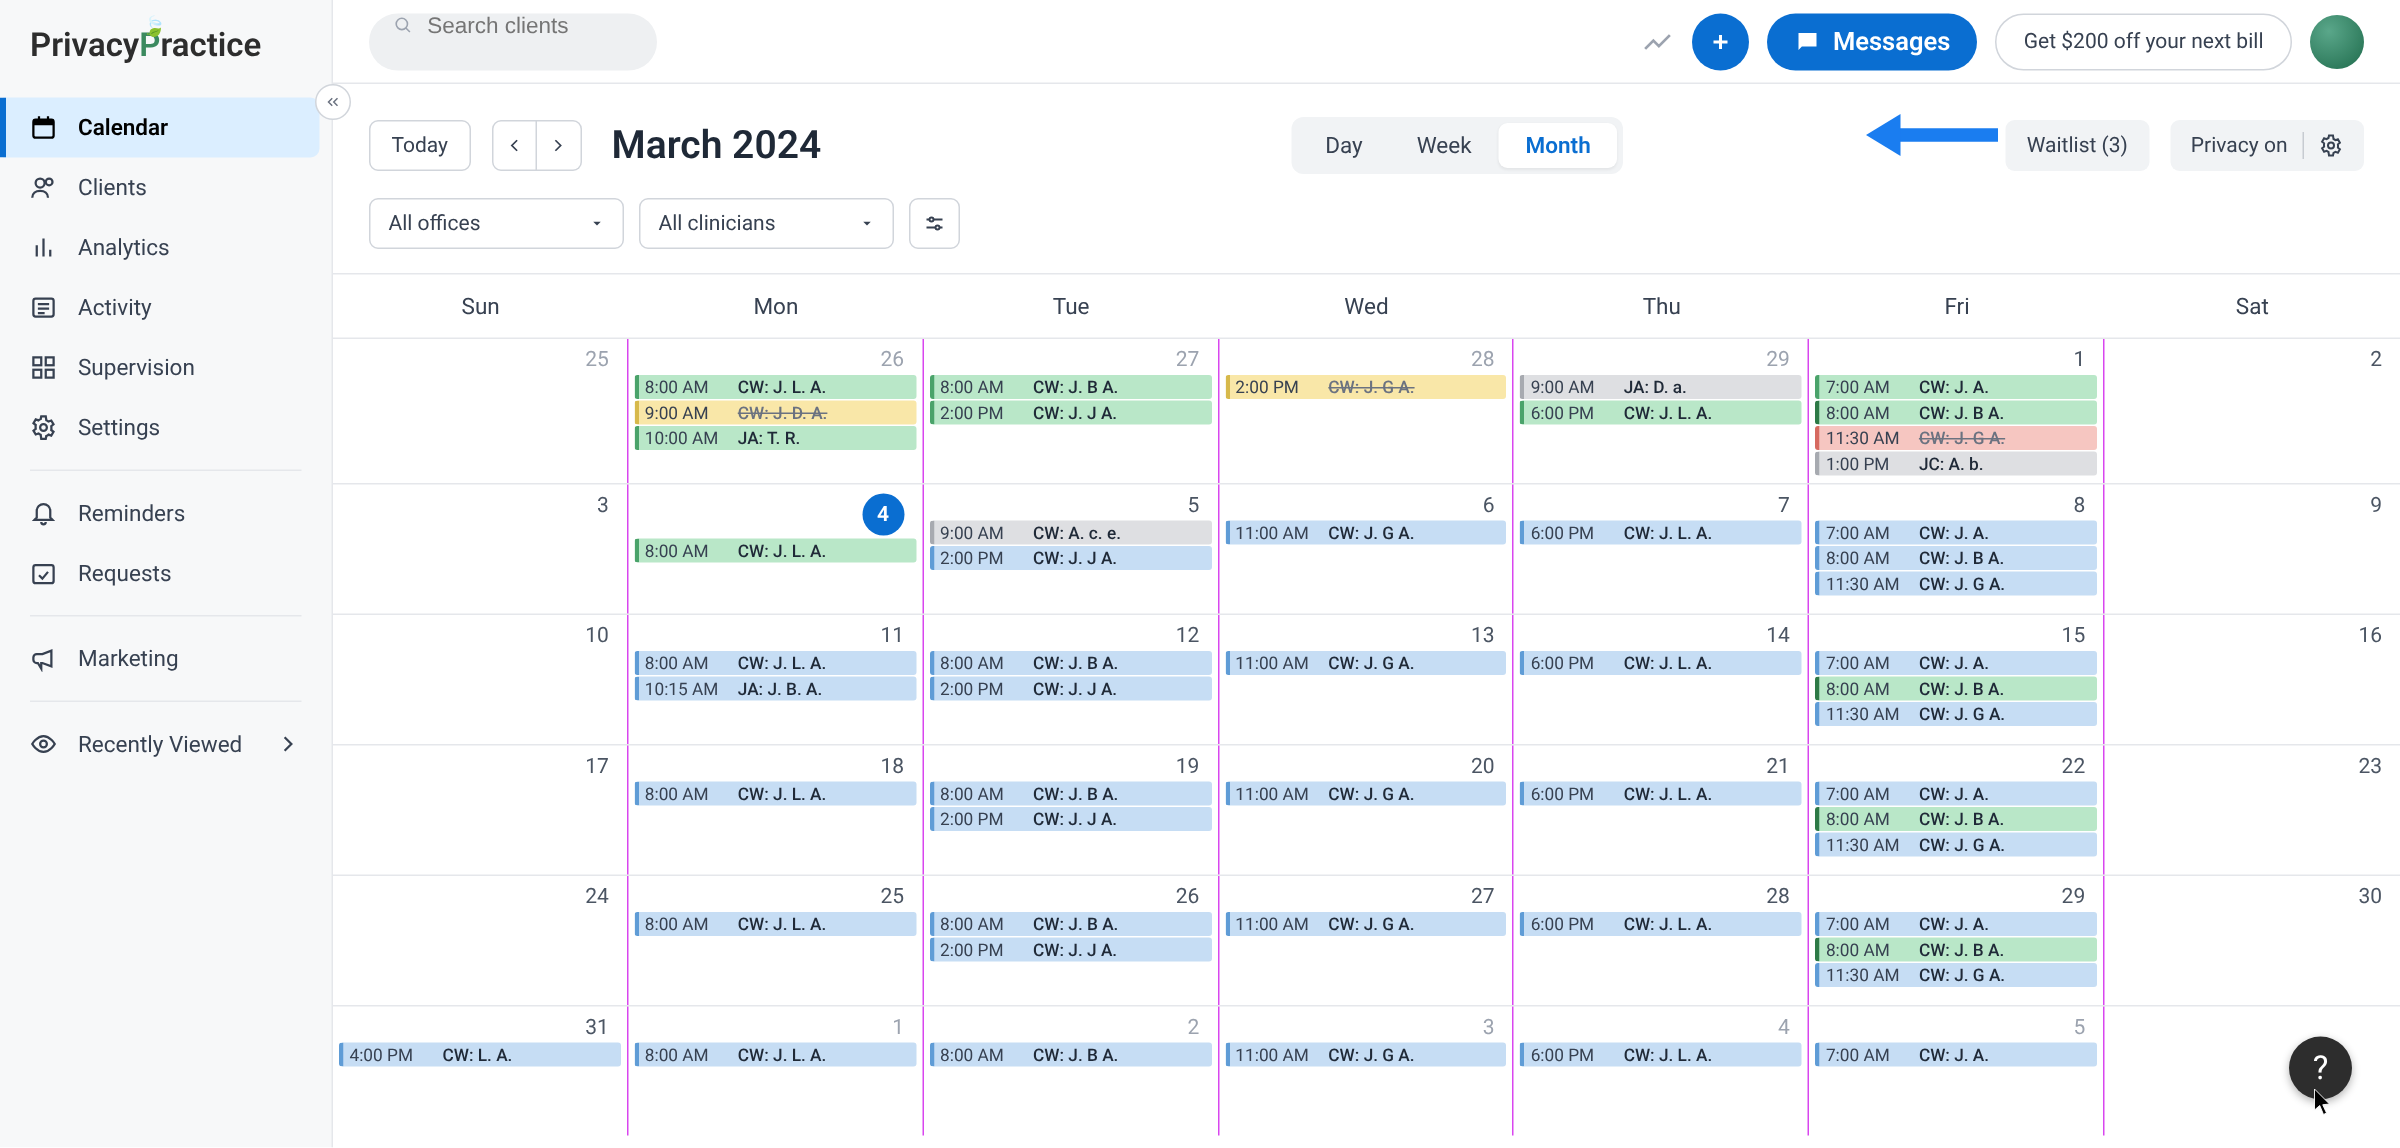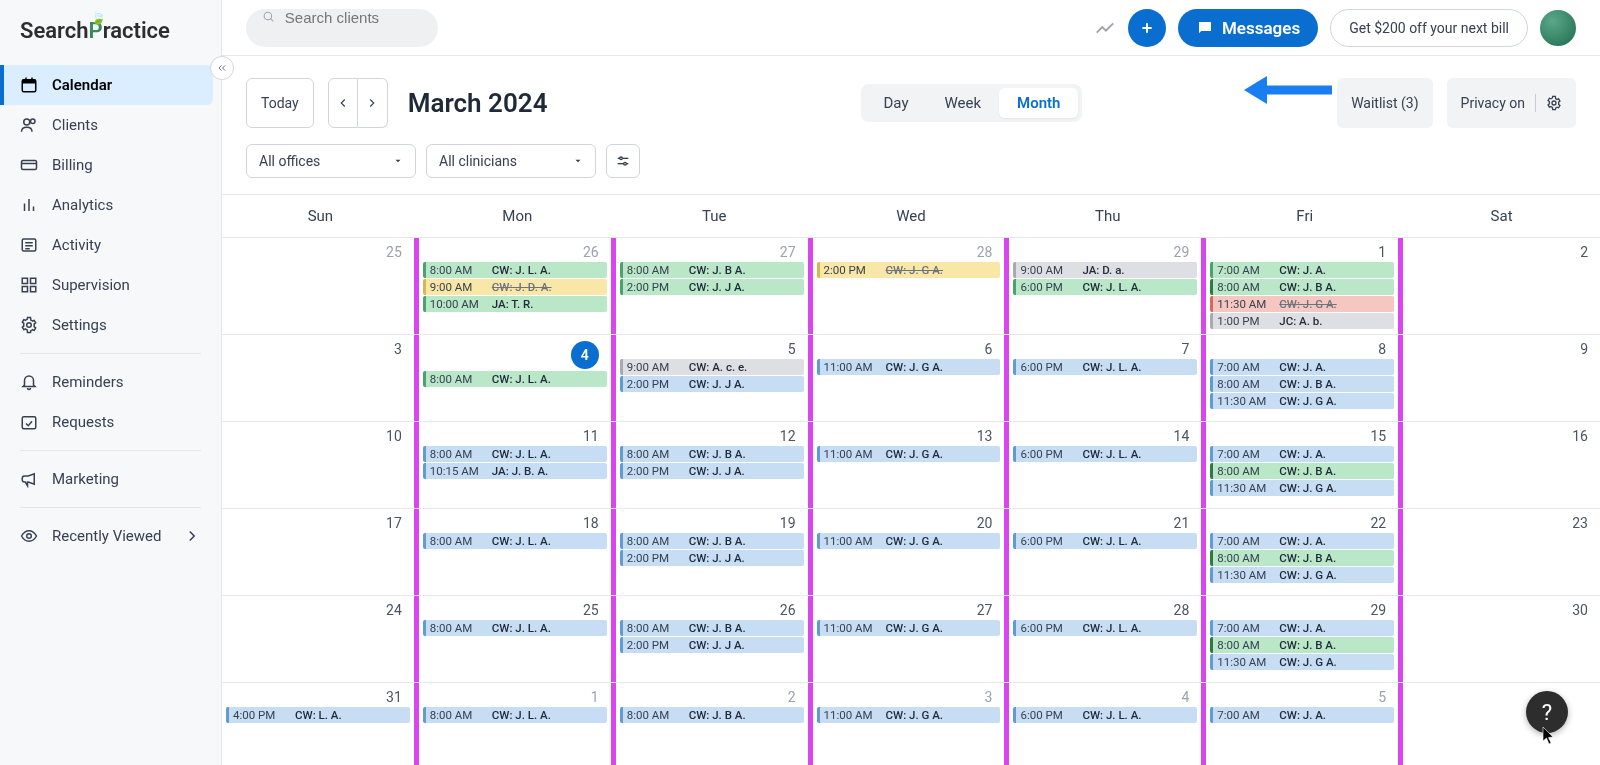--- a/index.html
+++ b/index.html
@@ -18,37 +18,37 @@
   .topbar { height: 55px; display: flex; align-items: center; padding: 0 24px; gap: 12px; }
   .search { display:flex; align-items:flex-start; background:#eef0f2; border-radius: 20px; height: 38px; padding: 0 16px; width: 192px; color:#6b7280; gap:10px;}
   .search input { border:none; background:transparent; outline:none; font-size:15px; width: 100%; color:#374151;}
   .spacer { flex: 1; }
   .btn-circle { width: 38px; height: 38px; border-radius: 50%; display:flex; align-items:center; justify-content:center; cursor:pointer; }
   .btn-blue { background:#0a6ed1; color:#fff; border-radius: 20px; height: 38px; padding: 0 18px; display:flex; align-items:center; gap:8px; font-weight:600; font-size:17px; cursor:pointer;}
   .btn-outline { background:#fff; border:1px solid #d1d5db; border-radius: 20px; height: 38px; padding: 0 18px; display:flex; align-items:center; font-size:14px; cursor:pointer; color:#374151;}
   .avatar { width: 36px; height: 36px; border-radius: 50%; background: radial-gradient(circle at 35% 30%, #5aa78a, #1f6b4c); }
   .content-scroll { flex:1; overflow-y:auto; border-top: 1px solid #e5e7eb; }
   .toolbar { display:flex; align-items:center; padding: 22px 24px 10px 24px; gap: 14px; position:relative;}
-  .btn { border:1px solid #d1d5db; background:#fff; border-radius:6px; height:50px; padding:0 14px; display:flex; align-items:center; font-size:14px; cursor:pointer; color:#374151;}
+  .btn { border:1px solid #d1d5db; background:#fff; border-radius:6px; height:34px; padding:0 14px; display:flex; align-items:center; font-size:14px; cursor:pointer; color:#374151;}
   .btn-icon { width:30px; padding:0; justify-content:center; }
   .month-label { font-size: 26px; font-weight: 600; margin-left: 6px; }
   .seg { display:flex; background:#f1f3f5; border-radius:8px; padding:4px; margin-left:auto; }
   .seg-btn { padding: 6px 18px; border-radius:6px; cursor:pointer; font-size:15px; color:#374151; }
   .seg-btn.active { background:#fff; color:#0a6ed1; font-weight:600; box-shadow: 0 1px 2px rgba(0,0,0,0.06);}
   .arrow-annot { position:absolute; left: 1020px; top: 14px; }
   .right-tools { display:flex; gap:14px; align-items:center; margin-left:auto;}
   .filters { display:flex; gap:10px; padding: 6px 24px 16px 24px; }
   .select { border:1px solid #d1d5db; border-radius:6px; height:34px; padding:0 12px; display:flex; align-items:center; gap:50px; cursor:pointer; font-size:14px; color:#374151; min-width:170px; justify-content:space-between;}
   .filter-btn { border:1px solid #d1d5db; border-radius:6px; height:34px; width:34px; display:flex; align-items:center; justify-content:center; cursor:pointer;}
   .cal { border-top:1px solid #e5e7eb; }
   .cal-head { display:grid; grid-template-columns: repeat(7, 1fr); }
   .cal-head div { text-align:center; padding: 12px 0; font-size:15px; color:#374151; }
   .cal-body { }
   .cal-row { display:grid; grid-template-columns: repeat(7, 1fr); border-top:1px solid #e5e7eb; }
-  .cal-cell { border-right:5px solid #d946ef; min-height:86px; padding: 2px 2px 4px 2px; position:relative; }
+  .cal-cell { border-right:1px solid #d946ef; min-height:86px; padding: 2px 2px 4px 2px; position:relative; }
   .cal-cell:first-child { border-left:none; }
   .cal-cell:last-child { border-right:none; }
   .cal-date { text-align:right; padding: 4px 10px 2px 0; font-size:14px; color:#4b5563; }
   .cal-date.other { color:#9ca3af; }
   .cal-date.today span { display:inline-flex; width:28px; height:28px; border-radius:50%; background:#0a6ed1; color:#fff; align-items:center; justify-content:center; font-weight:600; }
   .ev { display:flex; align-items:center; height:16px; border-radius:2px; margin: 0 2px 1px 2px; font-size:11.5px; padding: 0 0 0 4px; gap:10px; overflow:hidden; white-space:nowrap; border-left: 3px solid rgba(0,0,0,0.25); cursor:pointer;}
   .ev .tm { min-width: 52px; color:#374151; }
   .ev .tt { color:#1f2937; font-weight:500;}
   .ev.strike .tt { text-decoration: line-through; color:#6b7280;}
   .c-green { background:#b9e7c8; border-left-color:#4aa36a;}
@@ -61,48 +61,41 @@
   .cursor { position:fixed; right:44px; bottom:16px; font-size:18px; color:#000; }
   .cursor svg { width: 14px; height: 18px; }
   ::-webkit-scrollbar { width: 12px; }
   ::-webkit-scrollbar-thumb { background:#c7cbd1; border-radius:6px; }
 </style>
 </head>
 <body>
 
 <div class="sidebar">
   <div class="logo">
-    <span>Search</span>
+    <span>Privacy</span>
       <span class="leaf" style="position:relative;">P<span style="position:absolute;left:2px;top:-8px;font-size:13px;">🍃</span></span>
       <span>ractice</span>
   </div>
   <div class="nav">
     <div class="nav-item active">
       <svg viewBox="0 0 24 24" fill="currentColor">
           <rect x="3" y="5" width="18" height="16" rx="2" fill="none" stroke="currentColor" stroke-width="2"></rect>
           <rect x="3" y="5" width="18" height="5" fill="currentColor"></rect>
           <line x1="8" y1="2" x2="8" y2="7" stroke="currentColor" stroke-width="2"></line>
           <line x1="16" y1="2" x2="16" y2="7" stroke="currentColor" stroke-width="2"></line>
         </svg>
       <span>Calendar</span>
     </div>
     <div class="nav-item">
       <svg viewBox="0 0 24 24" fill="none" stroke="currentColor" stroke-width="2">
           <circle cx="9" cy="8" r="4"></circle>
           <path d="M2 21c0-4 3-6 7-6s7 2 7 6"></path>
           <circle cx="17" cy="7" r="3"></circle>
         </svg>
       <span>Clients</span>
-    </div>
-    <div class="nav-item">
-      <svg viewBox="0 0 24 24" fill="none" stroke="currentColor" stroke-width="2">
-          <rect x="2" y="6" width="20" height="12" rx="2"></rect>
-          <line x1="2" y1="10" x2="22" y2="10"></line>
-        </svg>
-      <span>Billing</span>
     </div>
     <div class="nav-item">
       <svg viewBox="0 0 24 24" fill="none" stroke="currentColor" stroke-width="2">
           <line x1="6" y1="20" x2="6" y2="10"></line>
           <line x1="12" y1="20" x2="12" y2="4"></line>
           <line x1="18" y1="20" x2="18" y2="14"></line>
         </svg>
       <span>Analytics</span>
     </div>
     <div class="nav-item">

